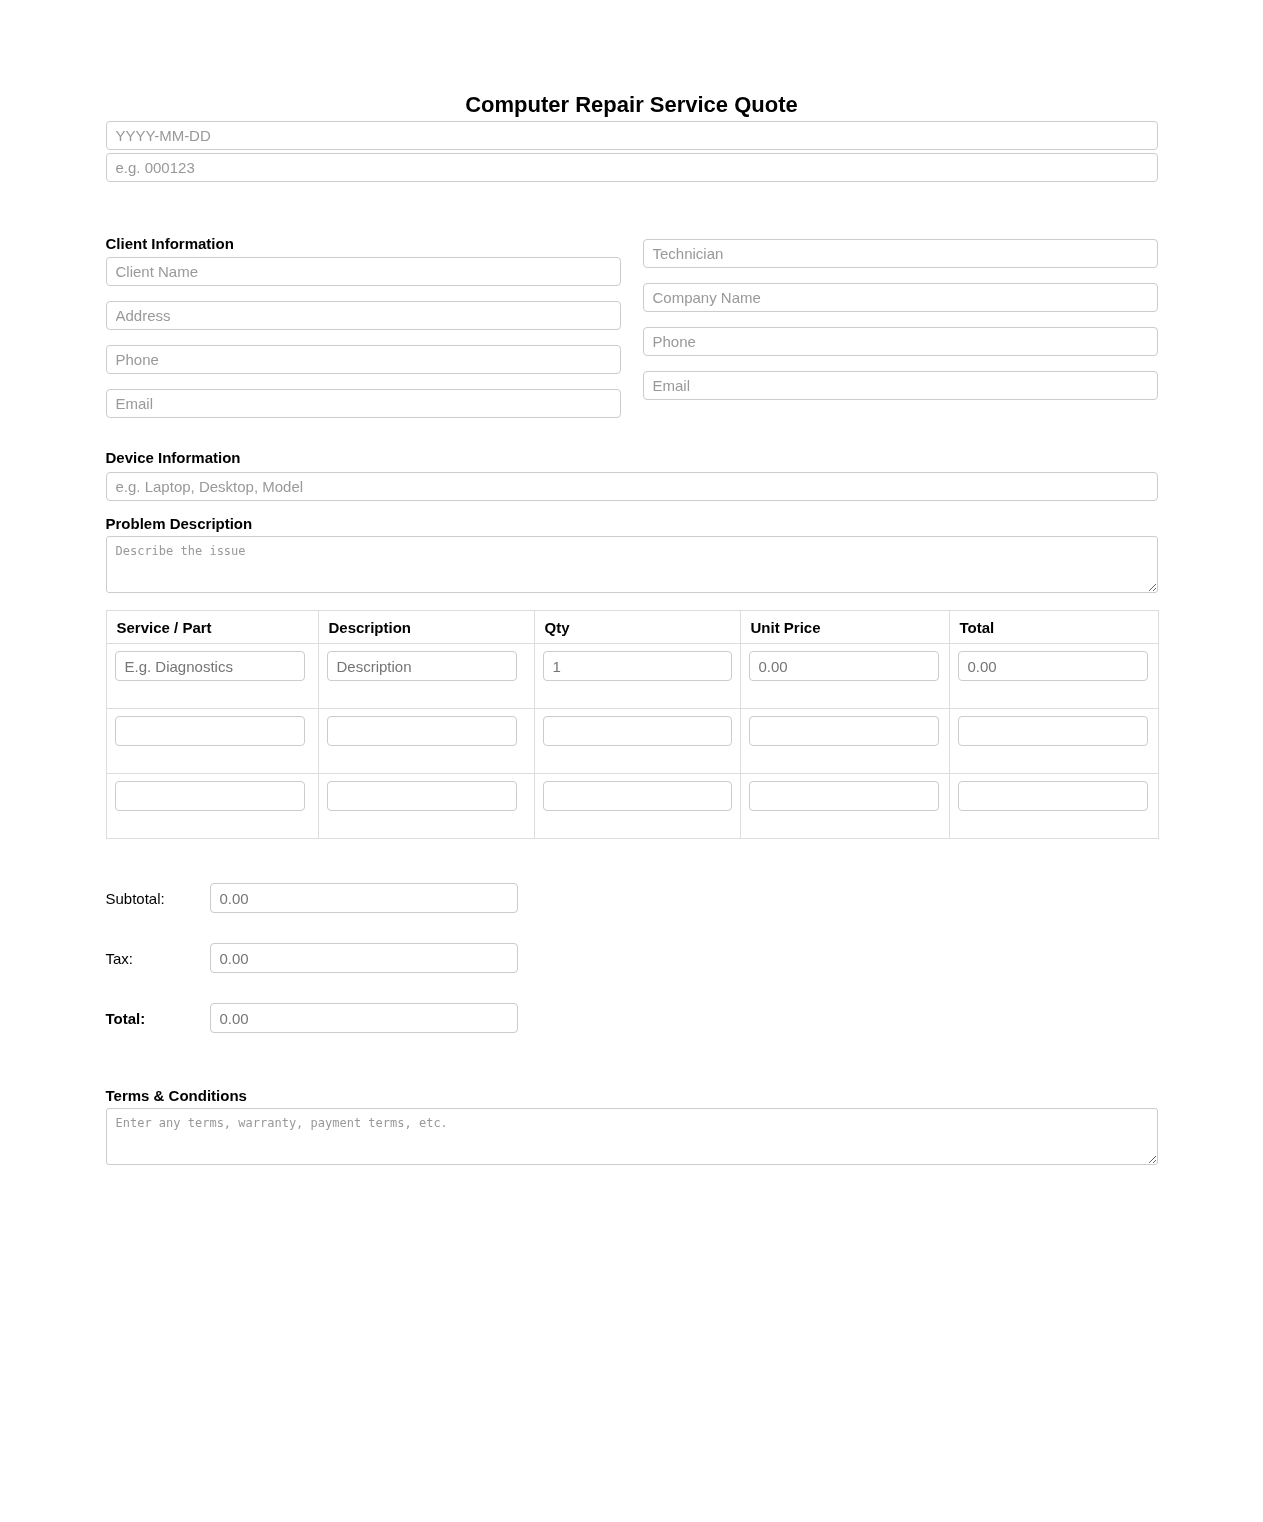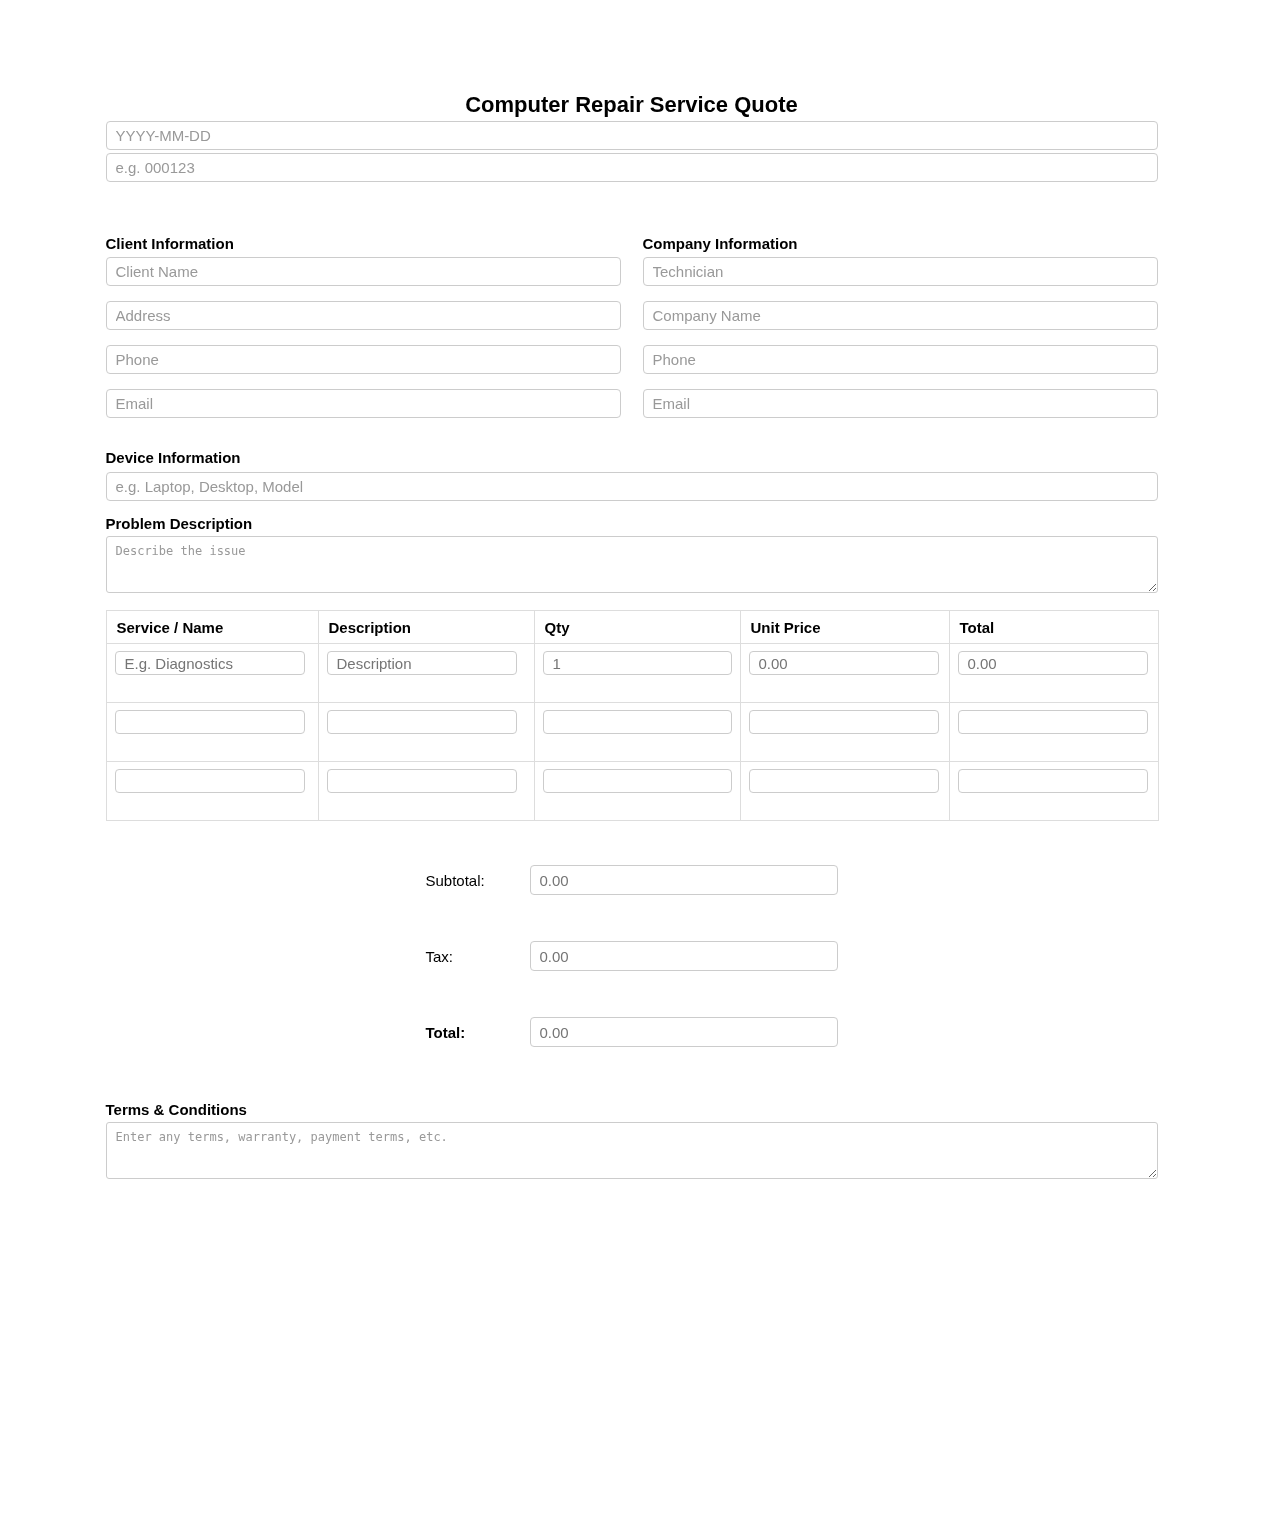--- a/index.html
+++ b/index.html
@@ -101,36 +101,36 @@
     font-weight: bold;
   }
   table.items td {
     padding: 7px 8px 27px 8px;
     vertical-align: top;
   }
   .inp-cell {
     display: block;
     width: 190px;
     max-width: 100%;
-    height: 24px;
+    height: 30px;
     border: 1px solid #cccccc;
     border-radius: 4px;
     padding: 0 9px;
     font-family: "Liberation Sans", "DejaVu Sans", sans-serif;
     font-size: 15px;
     color: #333333;
     outline: none;
   }
 
   .totals {
     margin-top: 44px;
     display: flex;
     flex-direction: column;
-    align-items: center;
-    gap: 46px;
+    align-items: flex-start;
+    gap: 30px;
   }
   .totals-row {
     display: flex;
     align-items: center;
   }
   .totals-label {
     width: 104px;
     font-size: 15px;
   }
   .totals-label.bold { font-weight: bold; }
@@ -164,21 +164,20 @@
     <div>
       <h3 class="section-heading">Client Information</h3>
       <div class="field-stack">
         <input class="inp" type="text" placeholder="Client Name" style="">
         <input class="inp" type="text" placeholder="Address" style="">
         <input class="inp" type="text" placeholder="Phone" style="">
         <input class="inp" type="text" placeholder="Email" style="">
       </div>
     </div>
     <div>
-      <h3 class="section-heading">Company Information</h3>
       <div class="field-stack">
         <input class="inp" type="text" placeholder="Technician" style="">
         <input class="inp" type="text" placeholder="Company Name" style="">
         <input class="inp" type="text" placeholder="Phone" style="">
         <input class="inp" type="text" placeholder="Email" style="">
       </div>
     </div>
   </div>
 
   <h3 class="section-heading mt-device">Device Information</h3>
@@ -190,21 +189,21 @@
   <table class="items">
     <colgroup>
       <col style="width:212px">
         <col style="width:216px">
         <col style="width:206px">
         <col style="width:209px">
         <col style="width:209px">
     </colgroup>
     <thead>
       <tr>
-        <th>Service / Name</th>
+        <th>Service / Part</th>
         <th>Description</th>
         <th>Qty</th>
         <th>Unit Price</th>
         <th>Total</th>
       </tr>
     </thead>
     <tbody>
       <tr>
         <td>
             <input class="inp-cell" type="text" placeholder="E.g. Diagnostics" style="">

